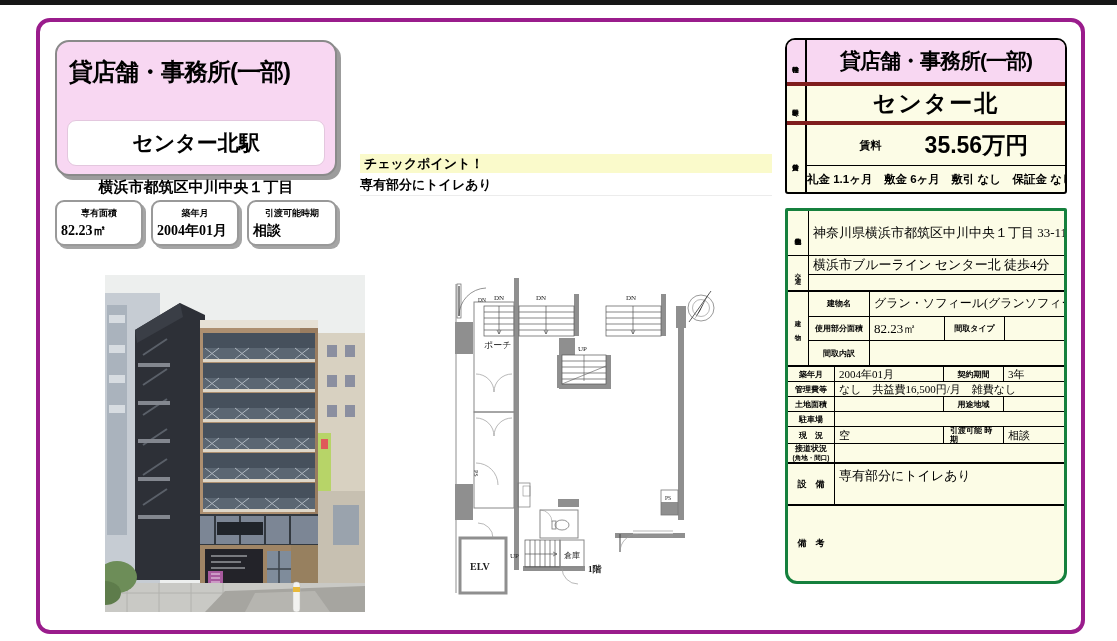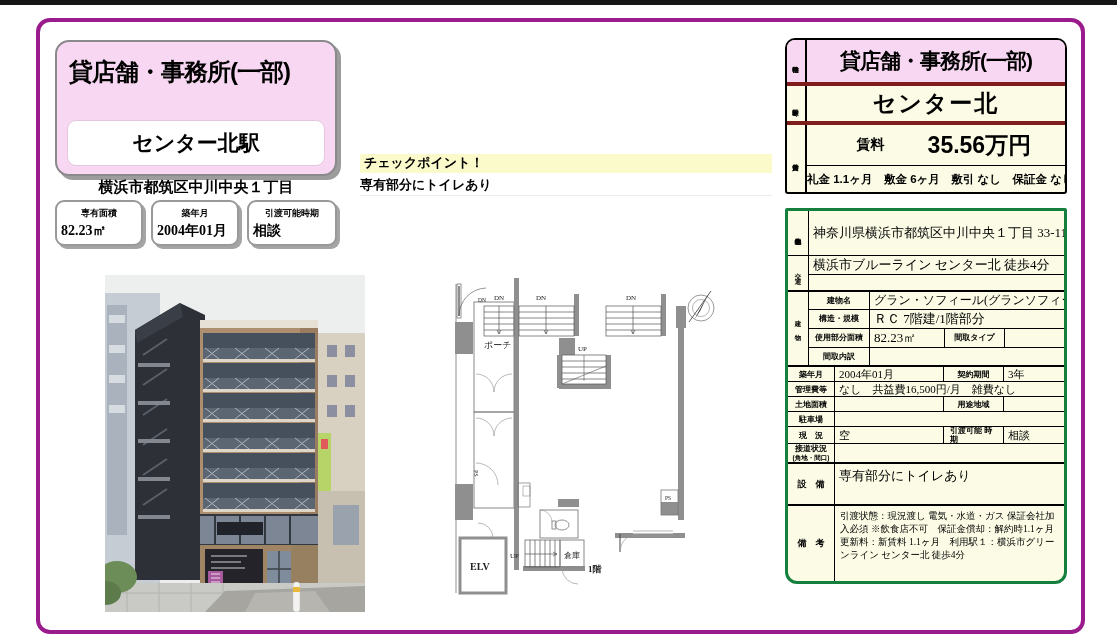--- a/index.html
+++ b/index.html
@@ -29,21 +29,21 @@
 
   
   .sum-box { top:200px; width:88px; height:46px; background:#fff;
     border:2px solid #999; border-radius:9px; box-shadow:3px 3px 0 #a5a5a5;
     text-align:center; }
   .sum-box .lbl { font-size:9px; font-weight:bold; margin-top:5px; }
   .sum-box .val { font-size:14px; font-weight:bold; margin-top:2px; white-space:nowrap; }
 
   
   #checkpoint-strip { left:360px; top:154px; width:412px; height:19px;
-    background:#FAFACB; display:flex; align-items:flex-start; }
+    background:#FAFACB; display:flex; align-items:center; }
   #checkpoint-strip span { font-size:13px; font-weight:bold; padding-left:4px; }
   #checkpoint-note { left:360px; top:176px; width:412px; height:20px;
     font-size:13px; font-weight:bold; border-bottom:1px solid #ececec; }
 
   
   #price-table { left:785px; top:38px; width:282px; height:156px;
     border:2px solid #000; border-radius:10px 10px 3px 3px; overflow:hidden;
     background:#FCFCE6; display:flex; flex-direction:column; }
   .pt-row { display:flex; }
   .pt-row + .pt-row { border-top:4px solid #7f1d1d; }
@@ -52,21 +52,21 @@
     writing-mode:vertical-rl; text-orientation:upright;
     font-size:6.5px; font-weight:bold; line-height:9px; padding:1px 0; }
   .pt-main { flex:1; display:flex; align-items:center; justify-content:center; }
   #pt-row-type { height:42px; background:#F8D7F2; }
   #pt-row-type .pt-main { font-size:21px; font-weight:bold; letter-spacing:-1px; white-space:nowrap; }
   #pt-row-station { height:39px; }
   #pt-row-station .pt-main { font-size:23px; font-weight:bold; letter-spacing:2px; }
   #pt-row-terms { flex:1; }
   .pt-terms-col { flex:1; display:flex; flex-direction:column; }
   .pt-rent { height:40px; display:flex; align-items:center; justify-content:center; gap:5px; }
-  .pt-rent .rent-lbl { font-size:14px; font-weight:bold;margin-left:7px; }
+  .pt-rent .rent-lbl { font-size:11px; font-weight:bold;margin-left:7px; }
   .pt-rent .rent-val { font-size:23px; font-weight:bold;margin-left:38px; }
   .pt-fees { flex:1; border-top:1px solid #000; display:flex; align-items:center;
     justify-content:center; font-size:11.5px; font-weight:bold; white-space:nowrap; }
 
   
   #property-table { left:785px; top:208px; width:282px; height:376px;
     border:3px solid #15803d; border-radius:2px 2px 12px 12px; overflow:hidden;
     background:#FCFCE6; display:flex; flex-direction:column; font-size:11px; }
   .t2row { display:flex; align-items:stretch; }
   .t2row + .t2row { border-top:1px solid #000; }
@@ -384,24 +384,20 @@
     </div>
   </div>
 
   <div class="t2row thick" style="height:75px">
     <div class="vcell" style="width:20px;letter-spacing:14px">建物</div>
     <div class="sub-rows bl">
       <div class="t2sub" style="height:20px">
         <div class="lab" style="width:60px">建物名</div>
         <div class="val bl" style="flex:1;font-size:12px">グラン・ソフィール(グランソフィール)</div>
       </div>
-      <div class="t2sub" style="height:18px">
-        <div class="lab" style="width:60px">構造・規模</div>
-        <div class="val bl" style="flex:1;font-size:13px">ＲＣ 7階建/1階部分</div>
-      </div>
       <div class="t2sub" style="height:22px">
         <div class="lab" style="width:60px;padding:0 3px">使用部分面積</div>
         <div class="val bl" style="width:75px;font-size:13px">82.23㎡</div>
         <div class="lab bl" style="width:60px">間取タイプ</div>
         <div class="val bl" style="flex:1"></div>
       </div>
       <div class="t2sub" style="height:13px">
         <div class="lab" style="width:60px">間取内訳</div>
         <div class="val bl" style="flex:1"></div>
       </div>
@@ -447,16 +443,15 @@
     <div class="val bl" style="flex:1"></div>
   </div>
 
   <div class="t2row thick" style="height:42px">
     <div class="lab" style="width:46px;font-size:9px">設　備</div>
     <div class="val bl" style="flex:1;align-items:flex-start;padding-top:3px;font-size:13px">専有部分にトイレあり</div>
   </div>
 
   <div class="t2row thick" style="flex:1">
     <div class="lab" style="width:46px;font-size:9px">備　考</div>
-    <div class="val bl" style="flex:1;align-items:flex-start;padding:4px 5px;font-size:9.5px;line-height:13px;white-space:normal">引渡状態：現況渡し 電気・水道・ガス 保証会社加入必須 ※飲食店不可　保証金償却：解約時1.1ヶ月　更新料：新賃料 1.1ヶ月　利用駅１：横浜市グリーンライン センター北 徒歩4分</div>
   </div>
 
 </div>
 
 </body></html>

